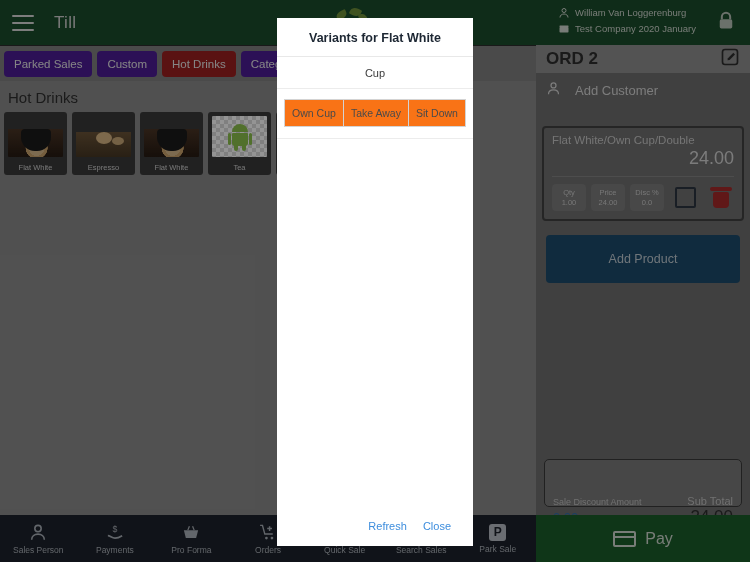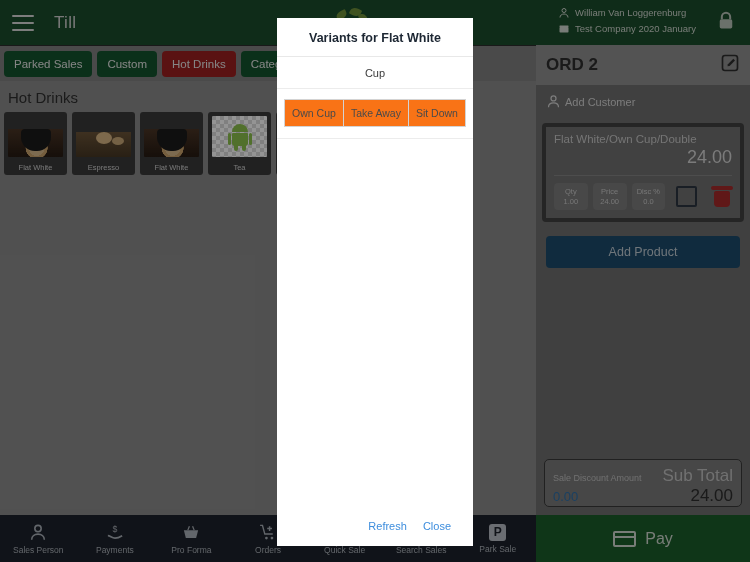--- a/index.html
+++ b/index.html
@@ -44,21 +44,21 @@
 
   
   .catbar {
     position: absolute; left: 0; top: 46px; width: 750px; height: 35px;
     background: #808080; display: flex; align-items: center; gap: 5px; padding: 0 4px;
     overflow: hidden;
   }
   .cat {
     height: 26px; border-radius: 4px; padding: 0 10px; display: flex;
     align-items: center; color: #e6e6e6; font-size: 11.5px; white-space: nowrap;
-    background: #14532d; flex: 0 0 auto;
+    background: #4c1d95; flex: 0 0 auto;
   }
   .cat.red { background: #9b2020; }
   .cat.blue { background: #17618f; }
 
   
   .prodarea {
     position: absolute; left: 0; top: 81px; width: 536px; height: 434px;
     background: #8b8b8b;
   }
   .section-title { color: #2f2f2f; font-size: 15px; padding: 8px 0 6px 8px; }
@@ -94,60 +94,60 @@
   .droid .leg { position:absolute; top:21px; width:4px; height:6px; background:#8cc14c; border-radius:0 0 2px 2px; }
   .droid .leg.l { left:5px; } .droid .leg.r { right:5px; }
   .ph-plain { width:100%; height:100%; background:#bdbdbd; }
 
   
   .orderpanel {
     position: absolute; left: 536px; top: 45px; width: 214px; height: 470px;
     background: #6e6e6e;
   }
   .ord-head {
-    height: 40px; background: #8f8f8f; display: flex; align-items: center;
+    height: 28px; background: #8f8f8f; display: flex; align-items: center;
     justify-content: space-between; padding: 0 10px;
   }
   .ord-title { color: #2e2e2e; font-size: 17px; font-weight: bold; }
   .add-customer {
-    height: 34px; display: flex; align-items: center; gap: 4px; padding-left: 10px;
-    color: #d6d6d6; font-size: 11px;
+    height: 34px; display: flex; align-items: center; gap: 14px; padding-left: 10px;
+    color: #d6d6d6; font-size: 13px;
   }
   .cart-item {
-    margin: 4px 6px 0 6px; background: #707070; border: 4px solid #404040;
+    margin: 19px 6px 0 6px; background: #707070; border: 2px solid #404040;
     border-radius: 4px; padding: 6px 8px 8px 8px;
   }
   .cart-name { color: #c9c9c9; font-size: 11.5px; }
   .cart-price { color: #d5d5d5; font-size: 18px; text-align: right; margin-top: 2px; }
   .cart-ctrls {
     display: flex; align-items: center; gap: 5px; margin-top: 7px;
     border-top: 1px solid #858585; padding-top: 7px;
   }
   .chip {
     background: #7c7c7c; border-radius: 4px; width: 34px; height: 27px;
     display: flex; flex-direction: column; align-items: center; justify-content: center;
     color: #cccccc; font-size: 7.5px; line-height: 10px;
   }
   .note-ico { width: 21px; height: 21px; border: 2px solid #2c3540; border-radius: 2px; margin-left: 6px; }
   .trash { margin-left: 10px; width: 20px; height: 22px; position: relative; }
   .trash .lid { position:absolute; top:0; left:-1px; width:22px; height:4px; background:#a52a2a; border-radius:2px;}
   .trash .can { position:absolute; top:5px; left:2px; width:16px; height:16px; background:#a52a2a; border-radius:2px 2px 4px 4px;}
   .add-product {
-    margin: 14px 10px 0 10px; height: 32px; background: #1d4a6b; border-radius: 4px;
+    margin: 14px 10px 0 10px; height: 48px; background: #1d4a6b; border-radius: 4px;
     display: flex; align-items: center; justify-content: center;
     color: #bfcbd3; font-size: 12.5px;
   }
   .totals {
     position: absolute; left: 8px; right: 8px; bottom: 8px; height: 48px;
     background: #7a7a7a; border: 1px solid #3a3a3a; border-radius: 5px;
     padding: 6px 8px;
   }
   .tot-row { display: flex; justify-content: space-between; align-items: baseline; }
   .tot-lab { color: #c2c2c2; font-size: 9px; text-align: right; }
-  .tot-lab.big { font-size: 17px; }
+  .tot-lab.big { font-size: 11px; margin-top: 29px; }
   .tot-val-blue { color: #2e6fa8; font-size: 13px; }
   .tot-val { color: #2e2e2e; font-size: 17px; }
   .paybar {
     position: absolute; left: 536px; top: 515px; width: 214px; height: 47px;
     background: #1b5e2a; display: flex; align-items: center; justify-content: center;
     gap: 9px; color: #cfd8cf; font-size: 16px;
   }
   .card-ico { width: 23px; height: 16px; border: 2px solid #cfd8cf; border-radius: 2px; position: relative; }
   .card-ico::after { content:''; position:absolute; left:0; right:0; top:3px; height:2px; background:#cfd8cf; }
 

